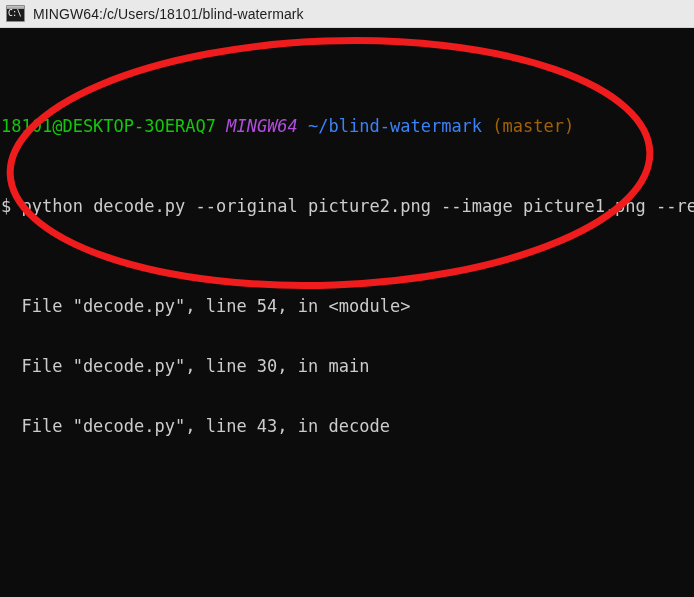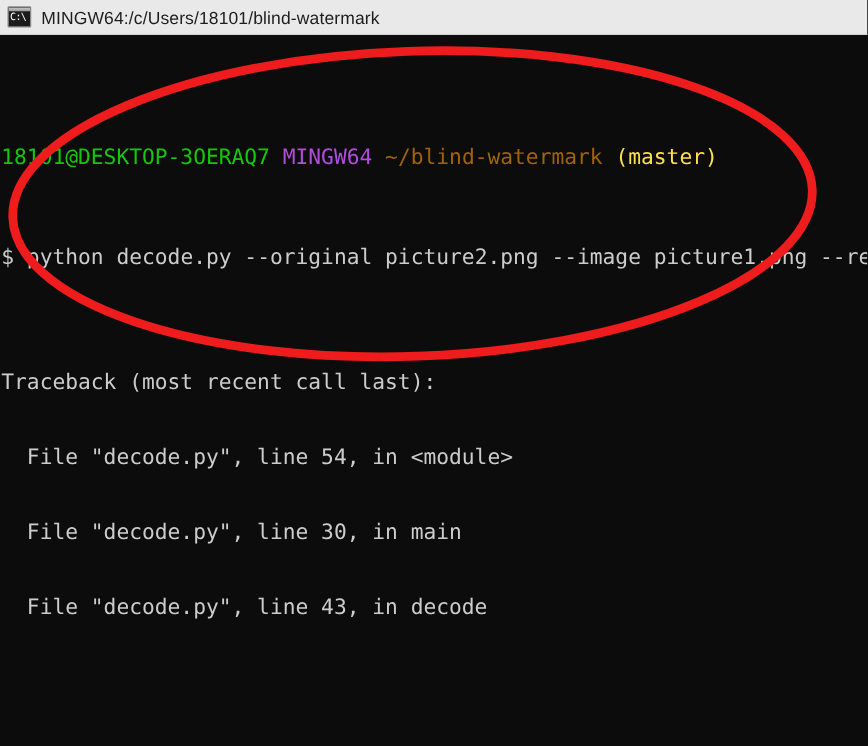--- a/index.html
+++ b/index.html
@@ -79,23 +79,23 @@
     line-height: 20px;
     white-space: pre;
     color: #cccccc;
   }
   .line {
     height: 20px;
     white-space: pre;
     overflow: hidden;
   }
   .c-green   { color: #16c60c; }
-  .c-magenta { color: #b14cdc; }
-  .c-yellow  { color: #a16207; }
-  .c-cyan    { color: #fde047; }
+  .c-magenta { color: #b14cdc; font-style: italic; }
+  .c-yellow  { color: #3b82f6; }
+  .c-cyan    { color: #a16207; }
   .c-white   { color: #cccccc; }
 
   
   #annotation {
     position: absolute;
     left: 0;
     top: 0;
     width: 694px;
     height: 569px;
     pointer-events: none;
@@ -114,21 +114,20 @@
 <div id="terminal">
 
   <div id="term-lines">
 
     
     <div class="line"><span class="c-green">18101@DESKTOP-3OERAQ7</span> <span class="c-magenta">MINGW64</span> <span class="c-yellow">~/blind-watermark</span> <span class="c-cyan">(master)</span></div>
 
     <div class="line"><span class="c-white">$</span><span class="c-white"> python decode.py --original picture2.png --image picture1.png --resu</span></div>
 
     
-    <div class="line">Traceback (most recent call last):</div>
     <div class="line">  File "decode.py", line 54, in &lt;module&gt;</div>
     <div class="line">  File "decode.py", line 30, in main</div>
     <div class="line">  File "decode.py", line 43, in decode</div>
     
     
 
     
 
     
     

